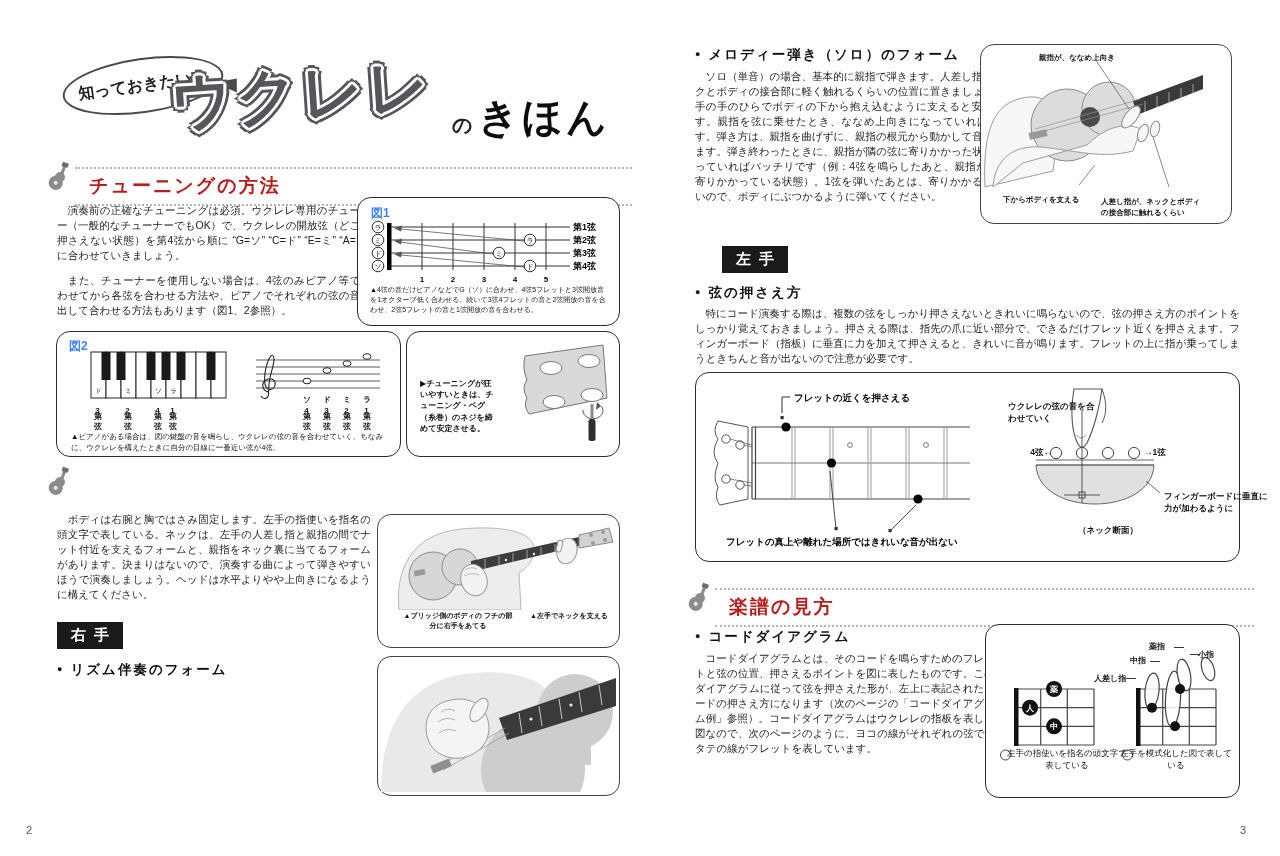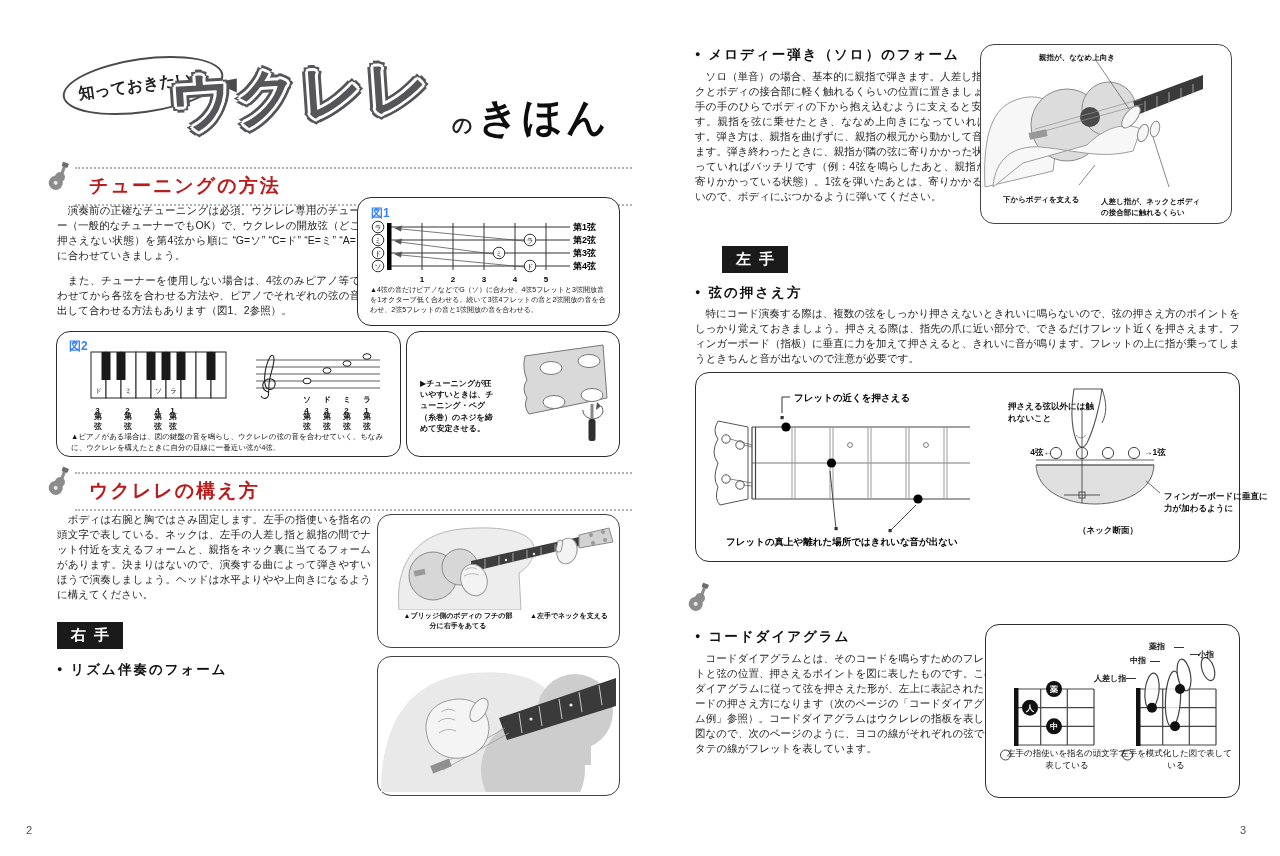--- a/index.html
+++ b/index.html
@@ -185,21 +185,20 @@
     <svg width="24" height="32" viewBox="0 0 24 32">
         <g transform="rotate(20 12 16)">
           <circle cx="10" cy="23" r="7" fill="#8c8c8c"></circle>
           <circle cx="12" cy="16" r="5" fill="#8c8c8c"></circle>
           <rect x="11" y="3" width="3.2" height="13" rx="1" fill="#8c8c8c"></rect>
           <rect x="9.6" y="0.5" width="6.4" height="4.5" rx="1" fill="#6d6d6d"></rect>
           <circle cx="10" cy="23" r="2" fill="#e8e8e8"></circle>
         </g>
       </svg>
   </div>
-  <div class="abs sec-head" style="left:75px;top:472px;width:543px;">ウクレレの構え方</div>
 
   <div class="abs body-text" style="left:57px;top:512px;width:314px;">　ボディは右腕と胸ではさみ固定します。左手の指使いを指名の頭文字で表している。ネックは、左手の人差し指と親指の間でナット付近を支えるフォームと、親指をネック裏に当てるフォームがあります。決まりはないので、演奏する曲によって弾きやすいほうで演奏しましょう。ヘッドは水平よりやや上向きになるように構えてください。</div>
 
   <div class="abs tag" style="left:57px;top:622px;width:66px;">右手</div>
   <div class="abs subhead" style="left:57px;top:661px;"><span class="bullet">●</span><span>リズム伴奏のフォーム</span></div>
 
   <div class="abs rbox" style="left:377px;top:514px;width:243px;height:134px;border-width:1.3px;border-color:#444;">
     <svg class="abs" style="left:3px;top:3px;" width="235" height="92" viewBox="0 0 235 92">
       <path d="M18,92 C14,52 30,16 80,11 C122,7 152,14 153,30 C154,41 146,50 138,55 L140,92 Z" fill="#ededed" stroke="#b8b8b8"></path>
       <circle cx="52" cy="58" r="24" fill="#d7d7d7" stroke="#8a8a8a"></circle>
@@ -346,38 +345,39 @@
       <circle cx="138" cy="70" r="5.6" fill="#fff" stroke="#444"></circle>
       <path d="M78,6 C74,30 76,50 82,61 Q86,68 91,60 C98,46 104,22 106,6 Z" fill="#fff" stroke="#555" stroke-width="1.1"></path>
       <path d="M106,6 C111,20 111,30 106,40" fill="none" stroke="#555" stroke-width="1"></path>
       <path d="M80,52 Q85,58 90,52" fill="none" stroke="#888" stroke-width="0.8"></path>
       <circle cx="86" cy="70" r="5.6" fill="#fff" stroke="#444"></circle>
       <line x1="86" y1="28" x2="86" y2="120" stroke="#444" stroke-width="0.9"></line>
       <line x1="68" y1="112" x2="104" y2="112" stroke="#444" stroke-width="0.9"></line>
       <rect x="83" y="109" width="6" height="6" fill="none" stroke="#444" stroke-width="0.9"></rect>
       <line x1="150" y1="98" x2="164" y2="110" stroke="#444" stroke-width="0.8"></line>
     </svg>
-    <div class="abs lbl" style="left:312px;top:28px;width:92px;font-size:8.5px;">押さえる弦以外には触れないこと</div>
+    <div class="abs lbl" style="left:312px;top:28px;width:92px;font-size:8.5px;">ウクレレの弦の音を合わせていく</div>
     <div class="abs lbl" style="left:316px;top:74px;width:40px;text-align:right;font-size:8.5px;">4弦←</div>
     <div class="abs lbl" style="left:448px;top:74px;font-size:8.5px;white-space:nowrap;">→1弦</div>
     <div class="abs lbl" style="left:468px;top:118px;width:110px;font-size:8.5px;">フィンガーボードに垂直に力が加わるように</div>
     <div class="abs lbl" style="left:352px;top:152px;width:120px;text-align:center;font-size:8.5px;">（ネック断面）</div>
   </div>
 
   <div class="abs" style="left:688px;top:582px;">
     <svg width="24" height="32" viewBox="0 0 24 32">
         <g transform="rotate(20 12 16)">
           <circle cx="10" cy="23" r="7" fill="#8c8c8c"></circle>
           <circle cx="12" cy="16" r="5" fill="#8c8c8c"></circle>
           <rect x="11" y="3" width="3.2" height="13" rx="1" fill="#8c8c8c"></rect>
           <rect x="9.6" y="0.5" width="6.4" height="4.5" rx="1" fill="#6d6d6d"></rect>
           <circle cx="10" cy="23" r="2" fill="#e8e8e8"></circle>
         </g>
       </svg>
   </div>
+  <div class="abs sec-head" style="left:715px;top:588px;width:525px;">楽譜の見方</div>
 
   <div class="abs subhead" style="left:695px;top:628px;"><span class="bullet">●</span><span>コードダイアグラム</span></div>
   <div class="abs body-text" style="left:695px;top:651px;width:300px;">　コードダイアグラムとは、そのコードを鳴らすためのフレットと弦の位置、押さえるポイントを図に表したものです。このダイアグラムに従って弦を押さえた形が、左上に表記されたコードの押さえ方になります（次のページの「コードダイアグラム例」参照）。コードダイアグラムはウクレレの指板を表した図なので、次のページのように、ヨコの線がそれぞれの弦で、タテの線がフレットを表しています。</div>
 
   <div class="abs rbox" style="left:985px;top:624px;width:255px;height:174px;">
     <svg class="abs" style="left:14px;top:56px;" width="100" height="88" viewBox="0 0 100 88">
       <g stroke="#444" stroke-width="1.2">
         <line x1="14" y1="8" x2="94" y2="8"></line>
           <line x1="14" y1="26.7" x2="94" y2="26.7"></line>
           <line x1="14" y1="45.3" x2="94" y2="45.3"></line>

